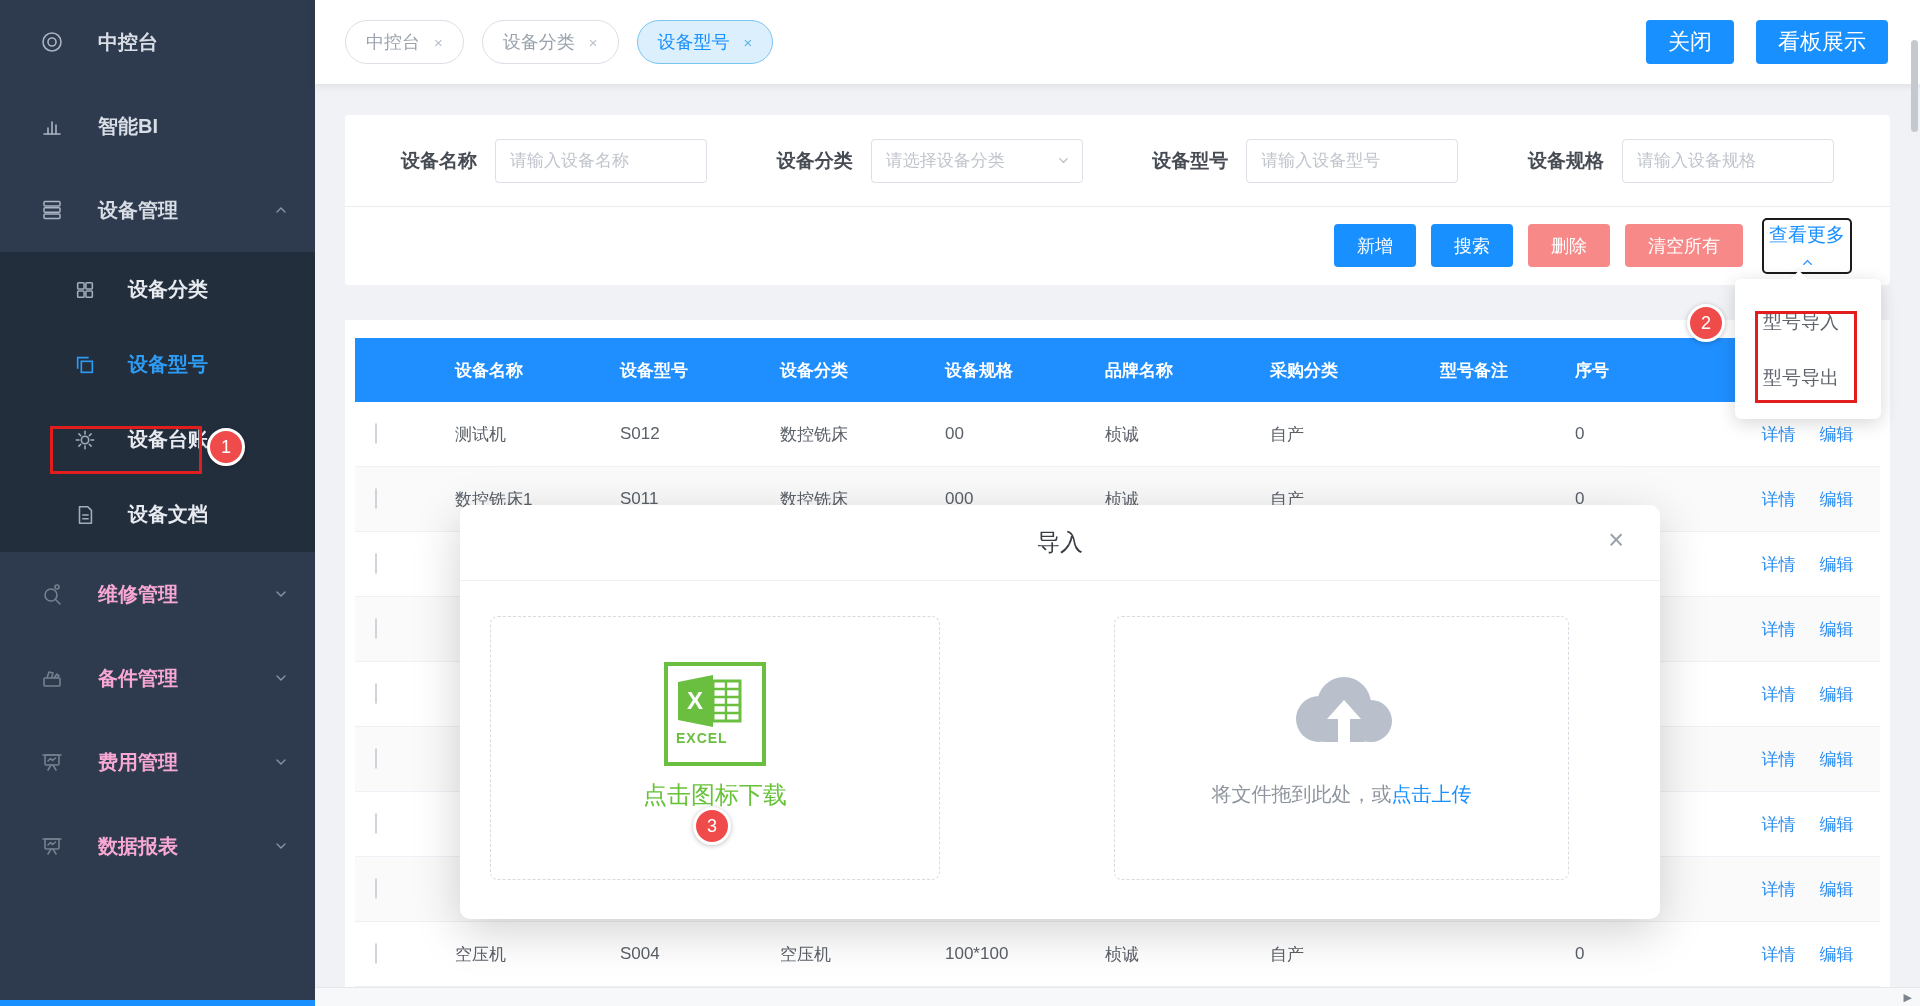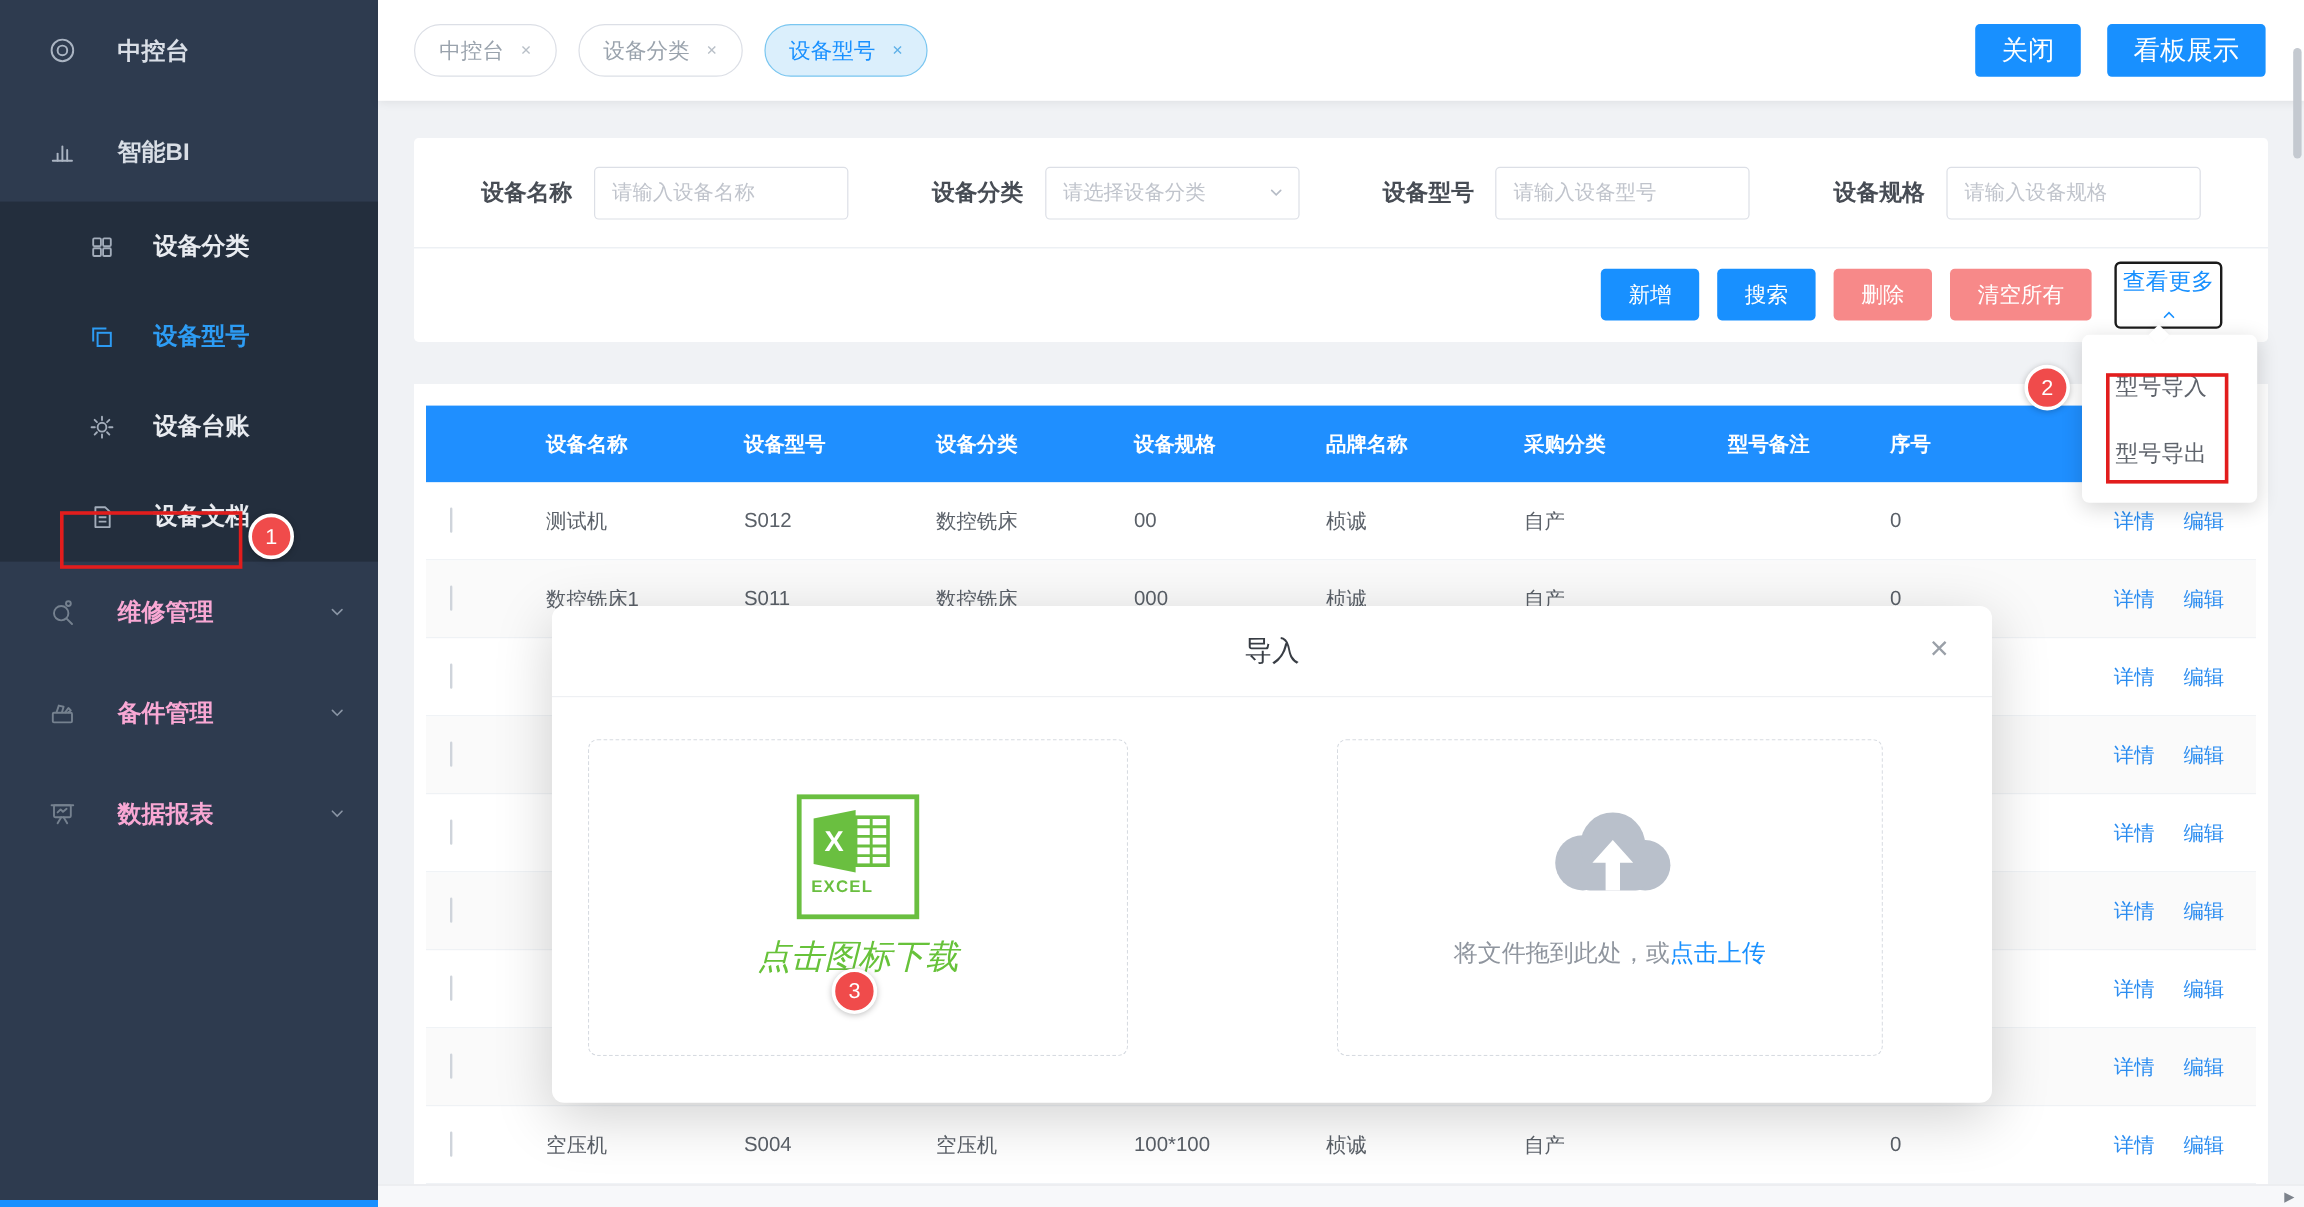--- a/index.html
+++ b/index.html
@@ -91,21 +91,21 @@
   .modal-close { position:absolute; right:36px; top:22px; font-size:27px; color:#9aa0a8; cursor:pointer;
                  line-height:1; background:none; border:none; font-family:inherit; }
   .modal-body { position:relative; height:338px; }
   .panel { position:absolute; top:35px; height:264px; border:1px dashed #d7dbe1; border-radius:8px;
            display:flex; flex-direction:column; align-items:center; }
   .panel.left { left:30px; width:450px; padding-top:45px; cursor:pointer; }
   .panel.right { left:654px; width:455px; padding-top:50px; }
   .xlbox { width:102px; height:104px; border:4px solid #6abf40; display:flex; flex-direction:column;
            align-items:flex-start; padding:8px 6px 4px 8px; background:#fff; }
   .xlbox .xl-label { color:#6abf40; font-size:14px; font-weight:bold; letter-spacing:1px; margin-top:2px; }
-  .dl-text { color:#67c23a; font-size:28px; margin-top:13px;font-style:italic; }
+  .dl-text { color:#67c23a; font-size:24px; margin-top:13px; }
   .drag-text { font-size:20px; color:#8f959e; margin-top:22px; }
   .drag-text .up-link { color:#1890ff; cursor:pointer; }
 
   
   .ann-rect { position:absolute; border:3px solid #e21d1d; z-index:60; pointer-events:none; }
   .ann-circle { position:absolute; width:38px; height:38px; border-radius:50%; background:#f04b4b;
                 border:3px solid #fff; color:#fff; display:flex; align-items:center; justify-content:center;
                 font-size:18px; z-index:61; box-shadow:0 1px 5px rgba(0,0,0,.25); }
   svg { display:block; }
 </style>
@@ -128,20 +128,35 @@
       <span class="ic">
         <svg width="24" height="24" viewBox="0 0 24 24" fill="none" stroke="currentColor" stroke-width="1.6" stroke-linecap="round">
             <path d="M4 20h16"></path>
             <path d="M8 20v-6"></path>
             <path d="M12 20V8"></path>
             <path d="M16 20v-9"></path>
           </svg>
       </span>
       <span>智能BI</span>
     </div>
+    <div class="side-item">
+      <span class="ic">
+        <svg width="24" height="24" viewBox="0 0 24 24" fill="none" stroke="currentColor" stroke-width="1.5">
+            <rect x="4" y="3.5" width="16" height="4.6" rx="1"></rect>
+            <rect x="4" y="9.7" width="16" height="4.6" rx="1"></rect>
+            <rect x="4" y="15.9" width="16" height="4.6" rx="1"></rect>
+          </svg>
+      </span>
+      <span>设备管理</span>
+      <span class="chev">
+        <svg width="16" height="16" viewBox="0 0 24 24" fill="none" stroke="currentColor" stroke-width="2" stroke-linecap="round">
+            <path d="M6 15l6-6 6 6"></path>
+          </svg>
+      </span>
+    </div>
 
     <div class="submenu">
       <div class="side-item">
         <span class="ic">
           <svg width="22" height="22" viewBox="0 0 24 24" fill="none" stroke="currentColor" stroke-width="1.7">
               <rect x="4" y="4" width="7" height="7" rx="1"></rect>
               <rect x="13" y="4" width="7" height="7" rx="1"></rect>
               <rect x="4" y="13" width="7" height="7" rx="1"></rect>
               <rect x="13" y="13" width="7" height="7" rx="1"></rect>
             </svg>
@@ -194,20 +209,36 @@
         </span>
       </div>
       <div class="side-item">
         <span class="ic">
           <svg width="24" height="24" viewBox="0 0 24 24" fill="none" stroke="currentColor" stroke-width="1.6" stroke-linejoin="round">
               <rect x="4" y="12" width="16" height="8" rx="1"></rect>
               <path d="M7 12l2-6 4 1-1.5 5M14 12l3-4 2 2-2.5 2"></path>
             </svg>
         </span>
         <span>备件管理</span>
+        <span class="chev">
+          <svg width="16" height="16" viewBox="0 0 24 24" fill="none" stroke="currentColor" stroke-width="2" stroke-linecap="round">
+              <path d="M6 9l6 6 6-6"></path>
+            </svg>
+        </span>
+      </div>
+      <div class="side-item">
+        <span class="ic">
+          <svg width="24" height="24" viewBox="0 0 24 24" fill="none" stroke="currentColor" stroke-width="1.6" stroke-linecap="round" stroke-linejoin="round">
+              <path d="M3 5h18"></path>
+              <rect x="5" y="5" width="14" height="10" rx="1"></rect>
+              <path d="M8 20l3-5M16 20l-3-5"></path>
+              <path d="M8 11l2.5-2.5 2 2L15.5 8"></path>
+            </svg>
+        </span>
+        <span>费用管理</span>
         <span class="chev">
           <svg width="16" height="16" viewBox="0 0 24 24" fill="none" stroke="currentColor" stroke-width="2" stroke-linecap="round">
               <path d="M6 9l6 6 6-6"></path>
             </svg>
         </span>
       </div>
       <div class="side-item">
         <span class="ic">
           <svg width="24" height="24" viewBox="0 0 24 24" fill="none" stroke="currentColor" stroke-width="1.6" stroke-linecap="round" stroke-linejoin="round">
               <path d="M3 5h18"></path>

